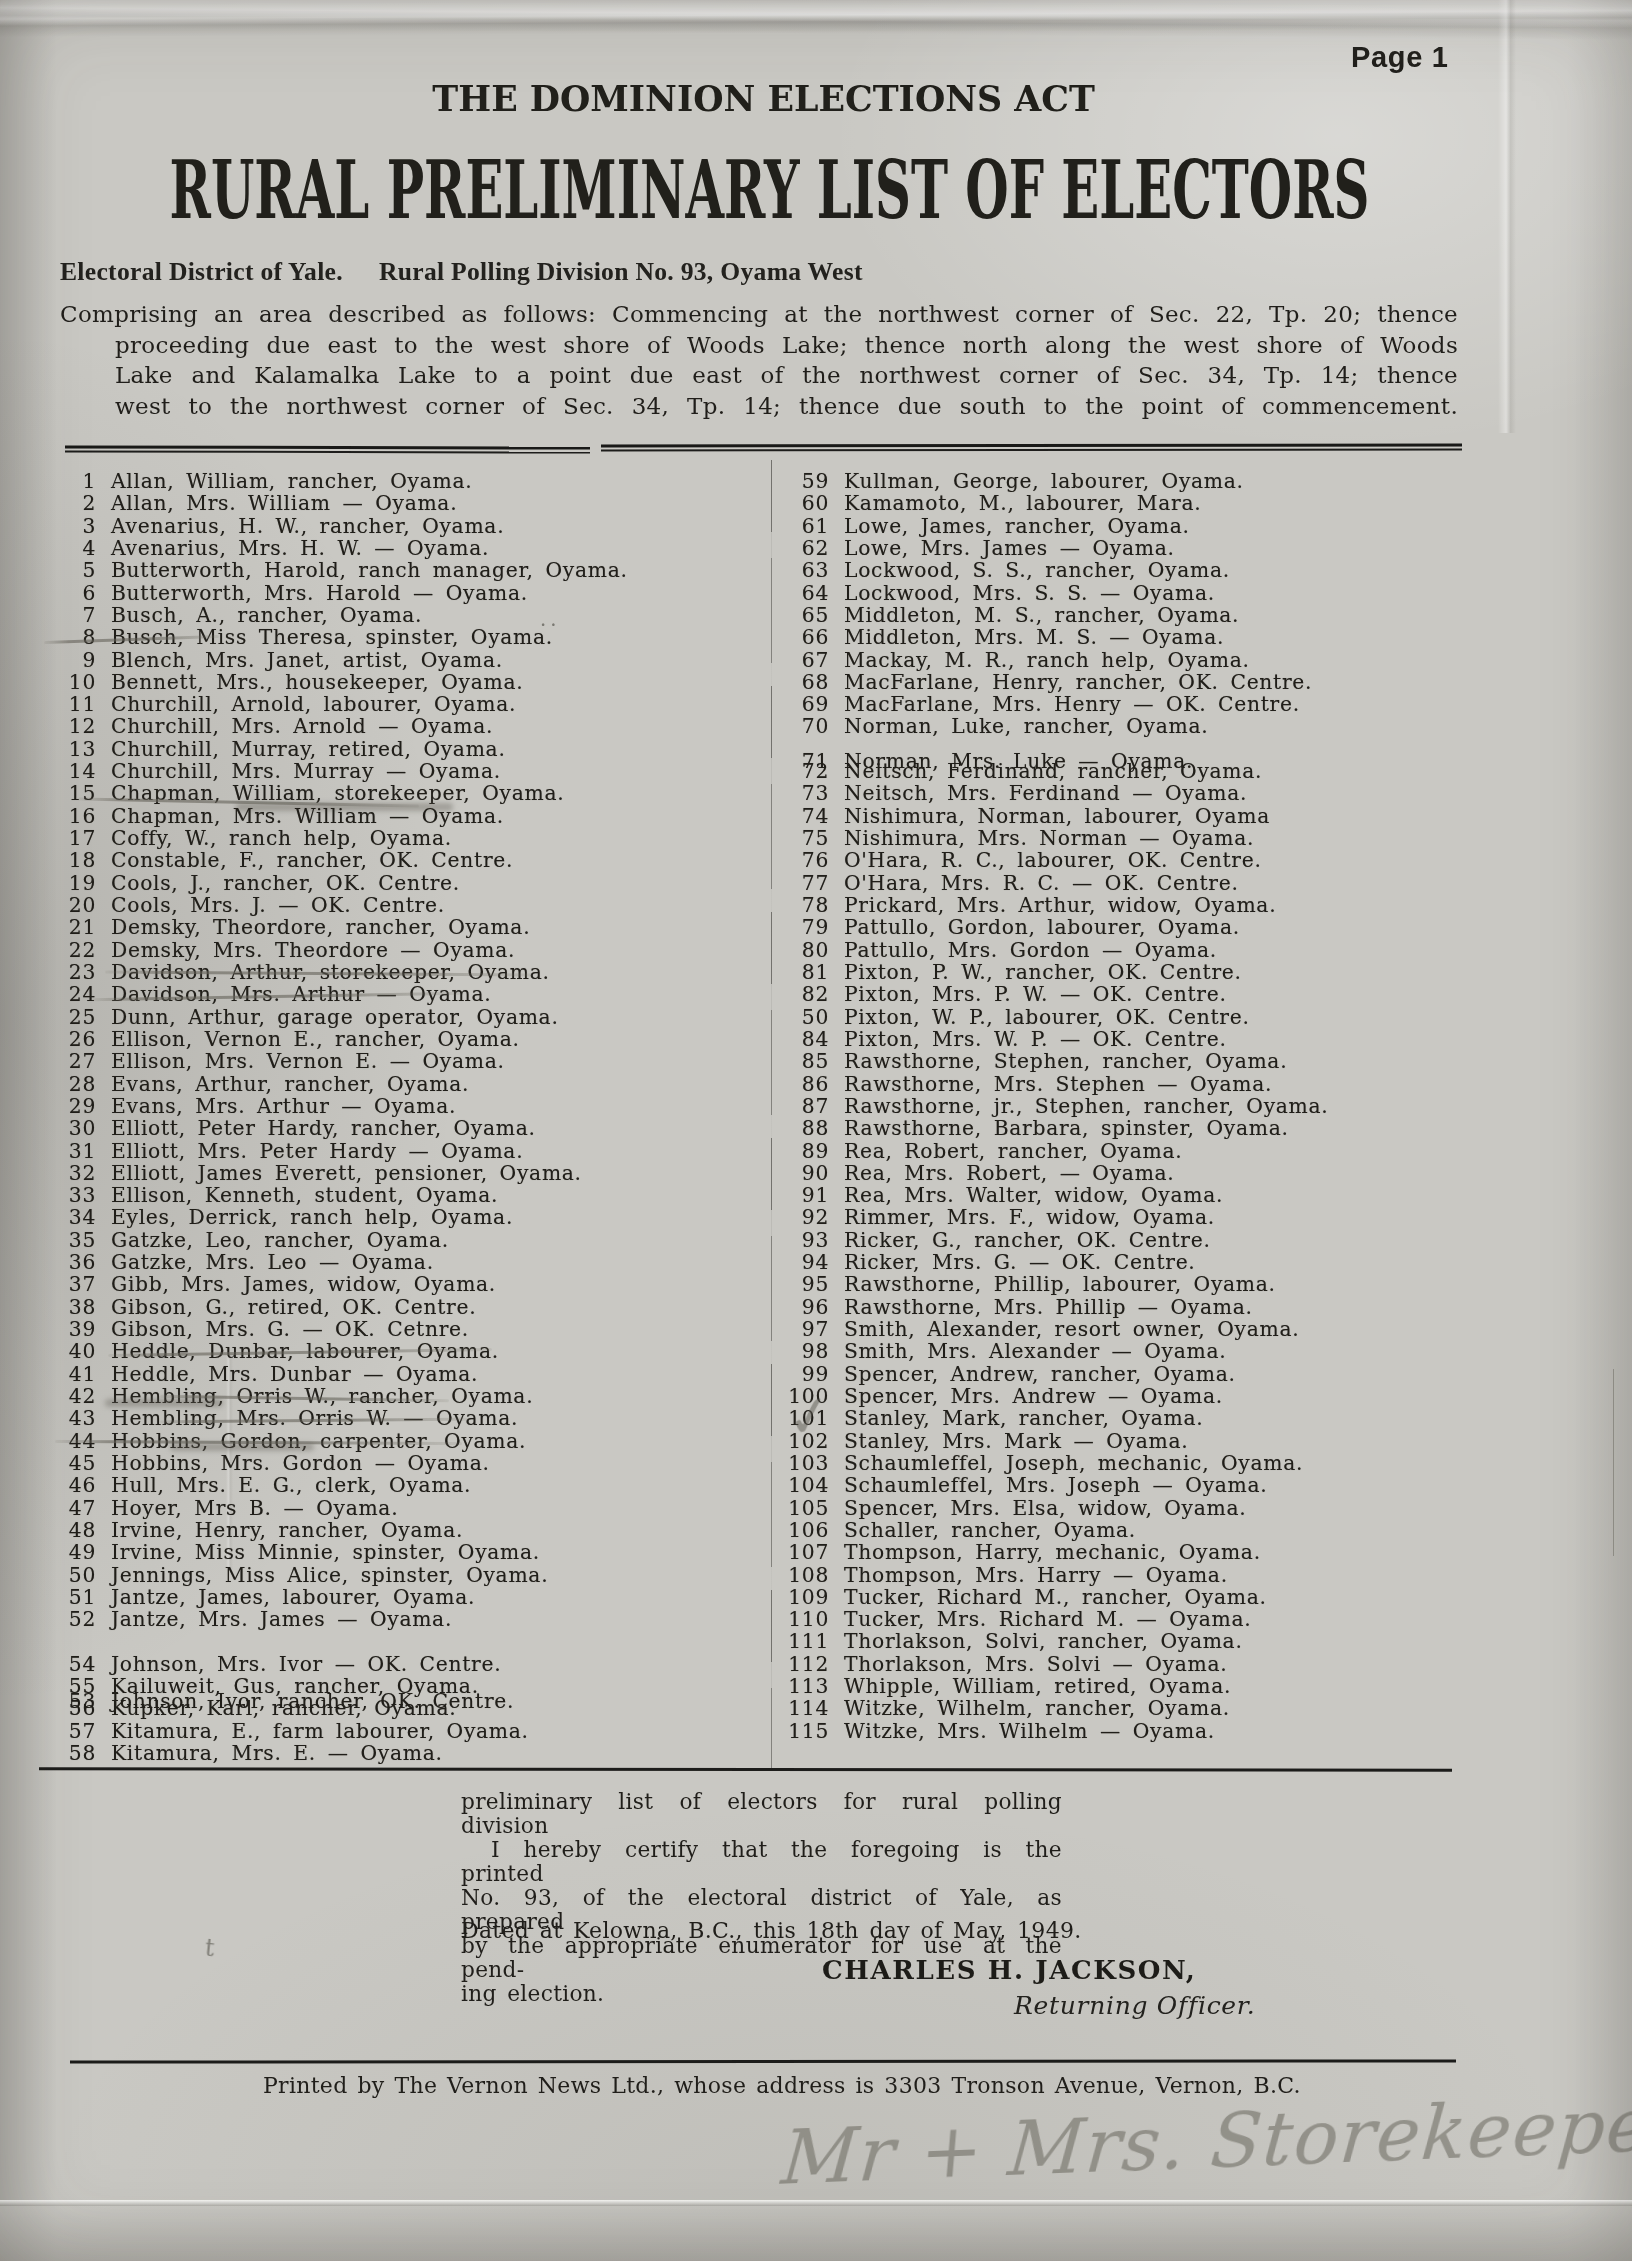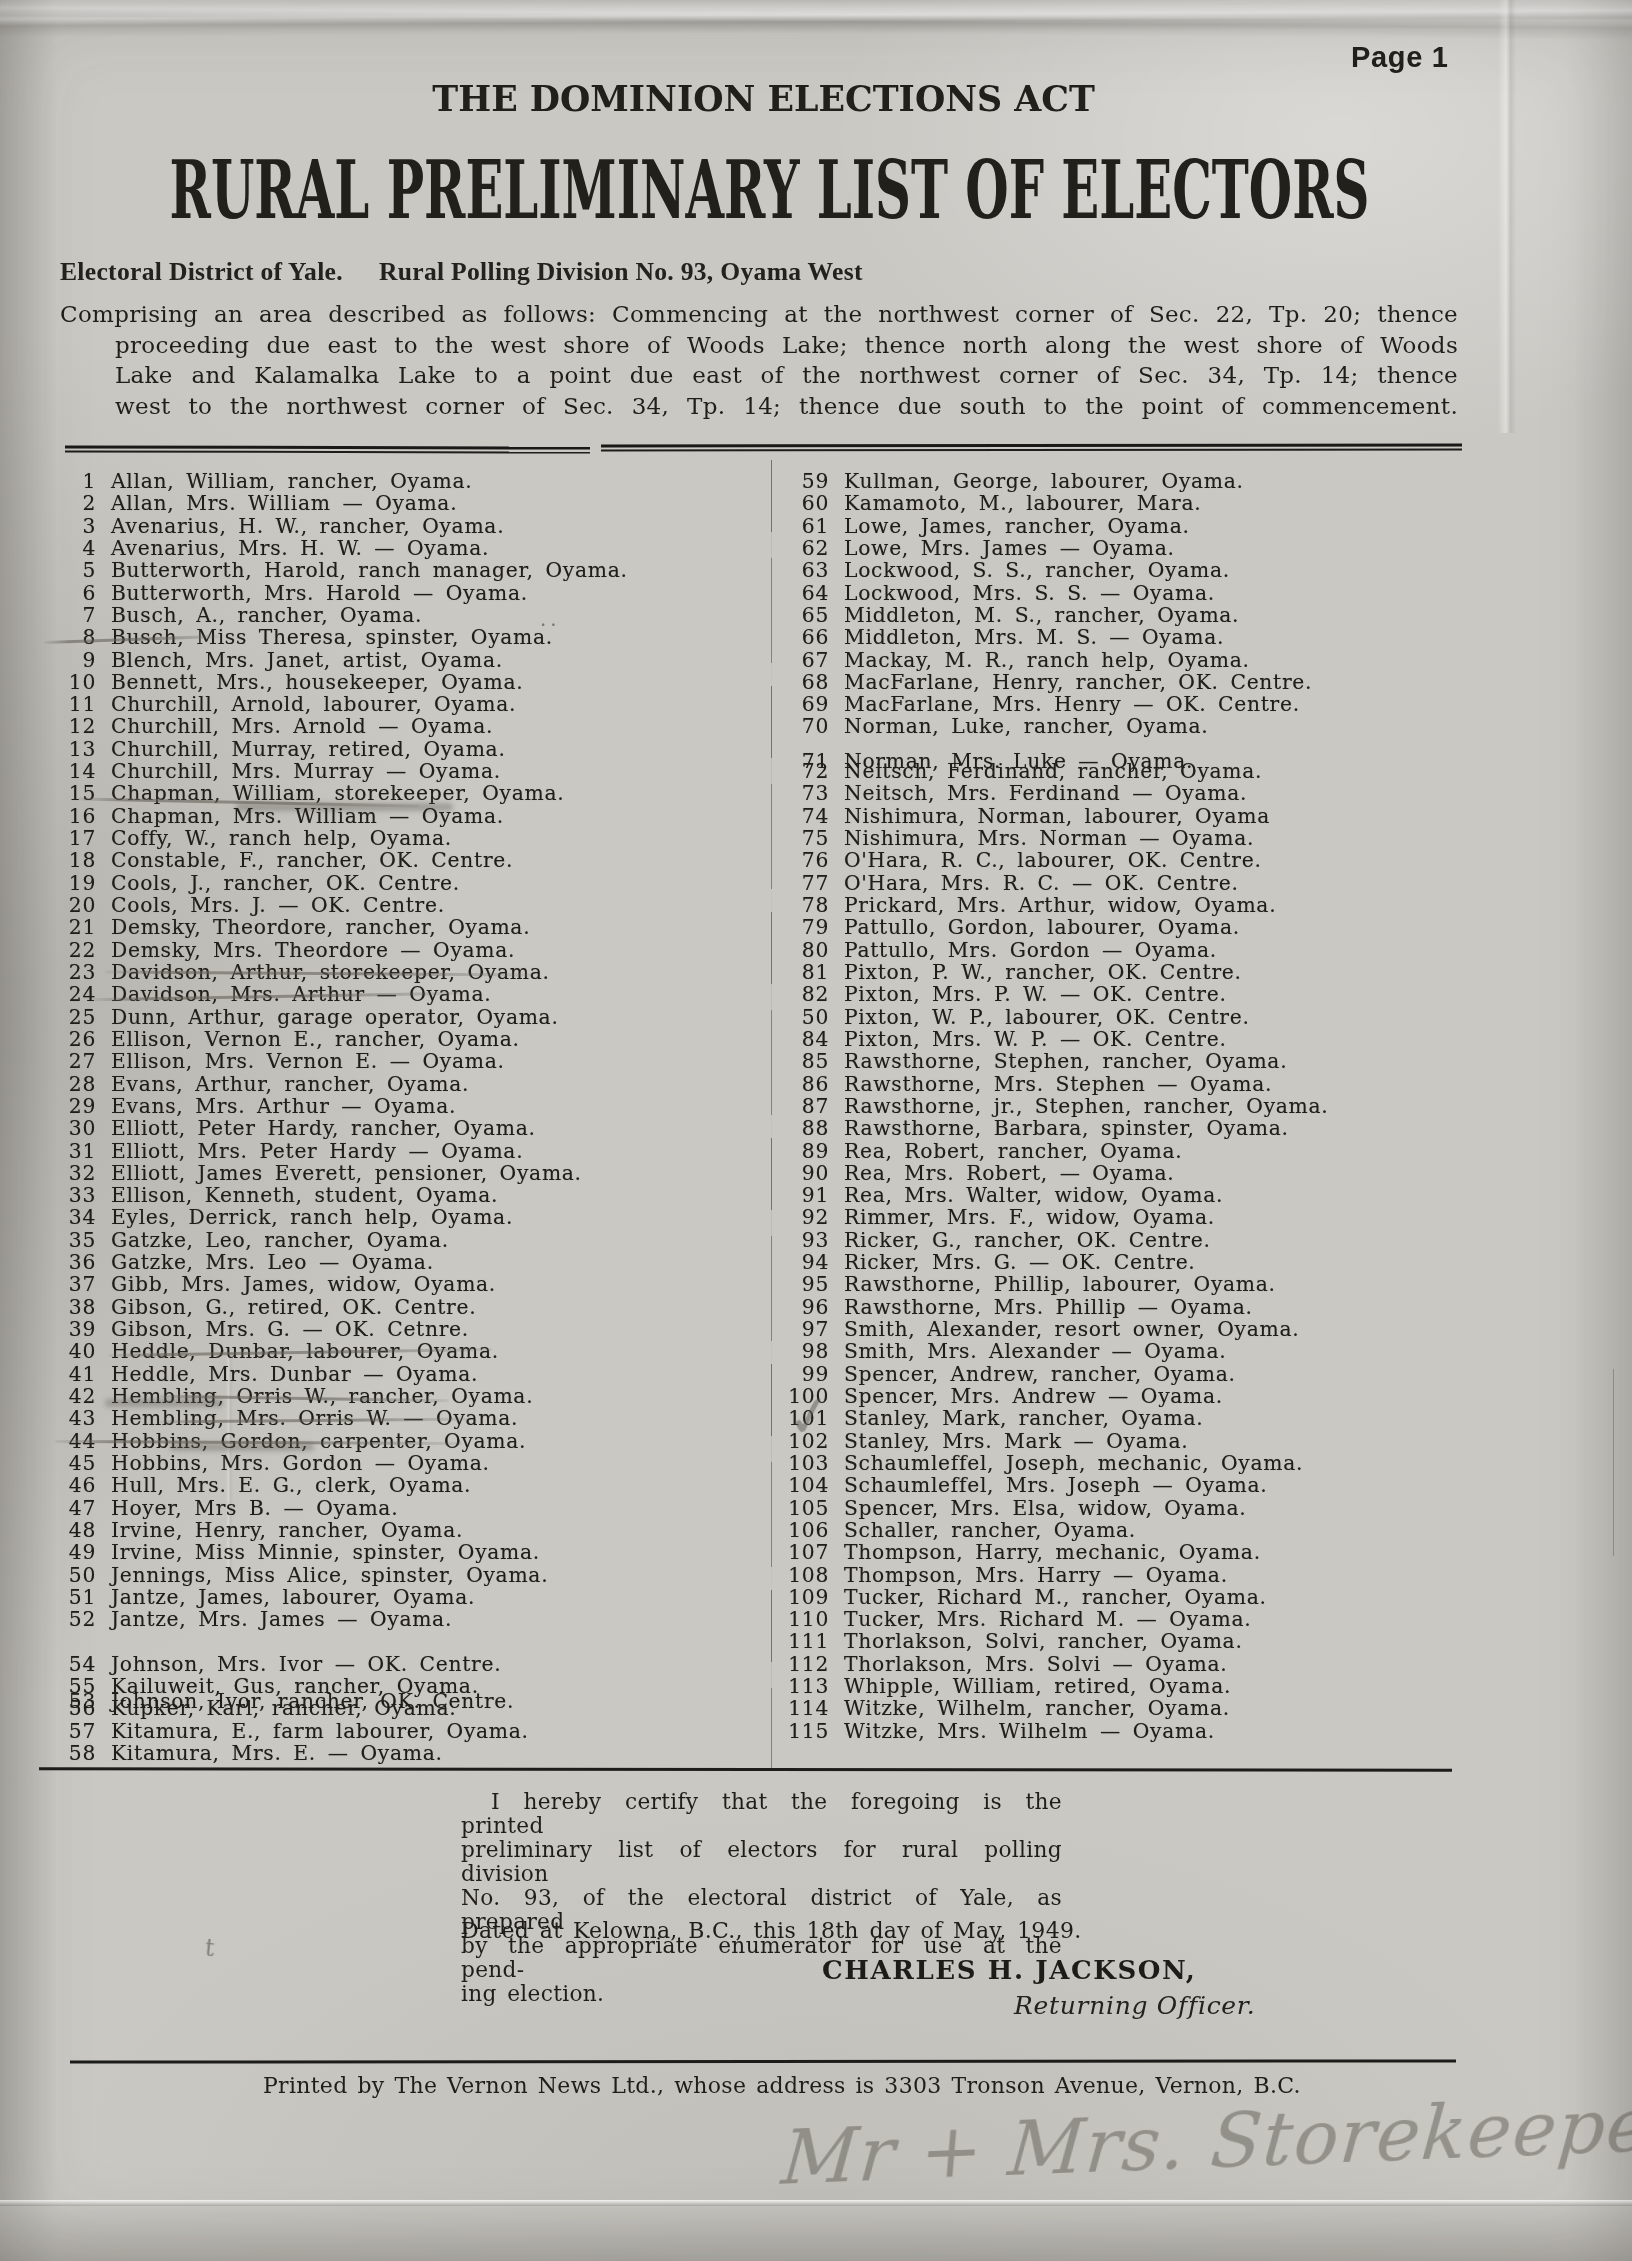--- a/index.html
+++ b/index.html
@@ -261,22 +261,22 @@
       <div class="row" style="top: 1227px;"><span class="num">114</span><span class="txt">Witzke, Wilhelm, rancher, Oyama.</span></div>
       <div class="row" style="top: 1250px;"><span class="num">115</span><span class="txt">Witzke, Mrs. Wilhelm — Oyama.</span></div>
     </div>
 
   <div class="abs pencil-check">✓</div>
   <div class="abs pencil-dots">··</div>
   <div class="abs pencil-tmark">t</div>
   <div class="abs pencil-margin-line"></div>
 
   <div class="abs cert">
+    <div class="cert-line">preliminary list of electors for rural polling division</div>
     <div class="cert-line first">I hereby certify that the foregoing is the printed</div>
-    <div class="cert-line">preliminary list of electors for rural polling division</div>
     <div class="cert-line">No. 93, of the electoral district of Yale, as prepared</div>
     <div class="cert-line">by the appropriate enumerator for use at the pend-</div>
     <div class="cert-line last">ing election.</div>
   </div>
   <div class="abs dated">Dated at Kelowna, B.C., this 18th day of May, 1949.</div>
   <div class="abs officer-name">CHARLES H. JACKSON,</div>
   <div class="abs officer-title">Returning Officer.</div>
 
   <div class="abs rule-footer"></div>
   <div class="abs footer-text">Printed by The Vernon News Ltd., whose address is 3303 Tronson Avenue, Vernon, B.C.</div>

